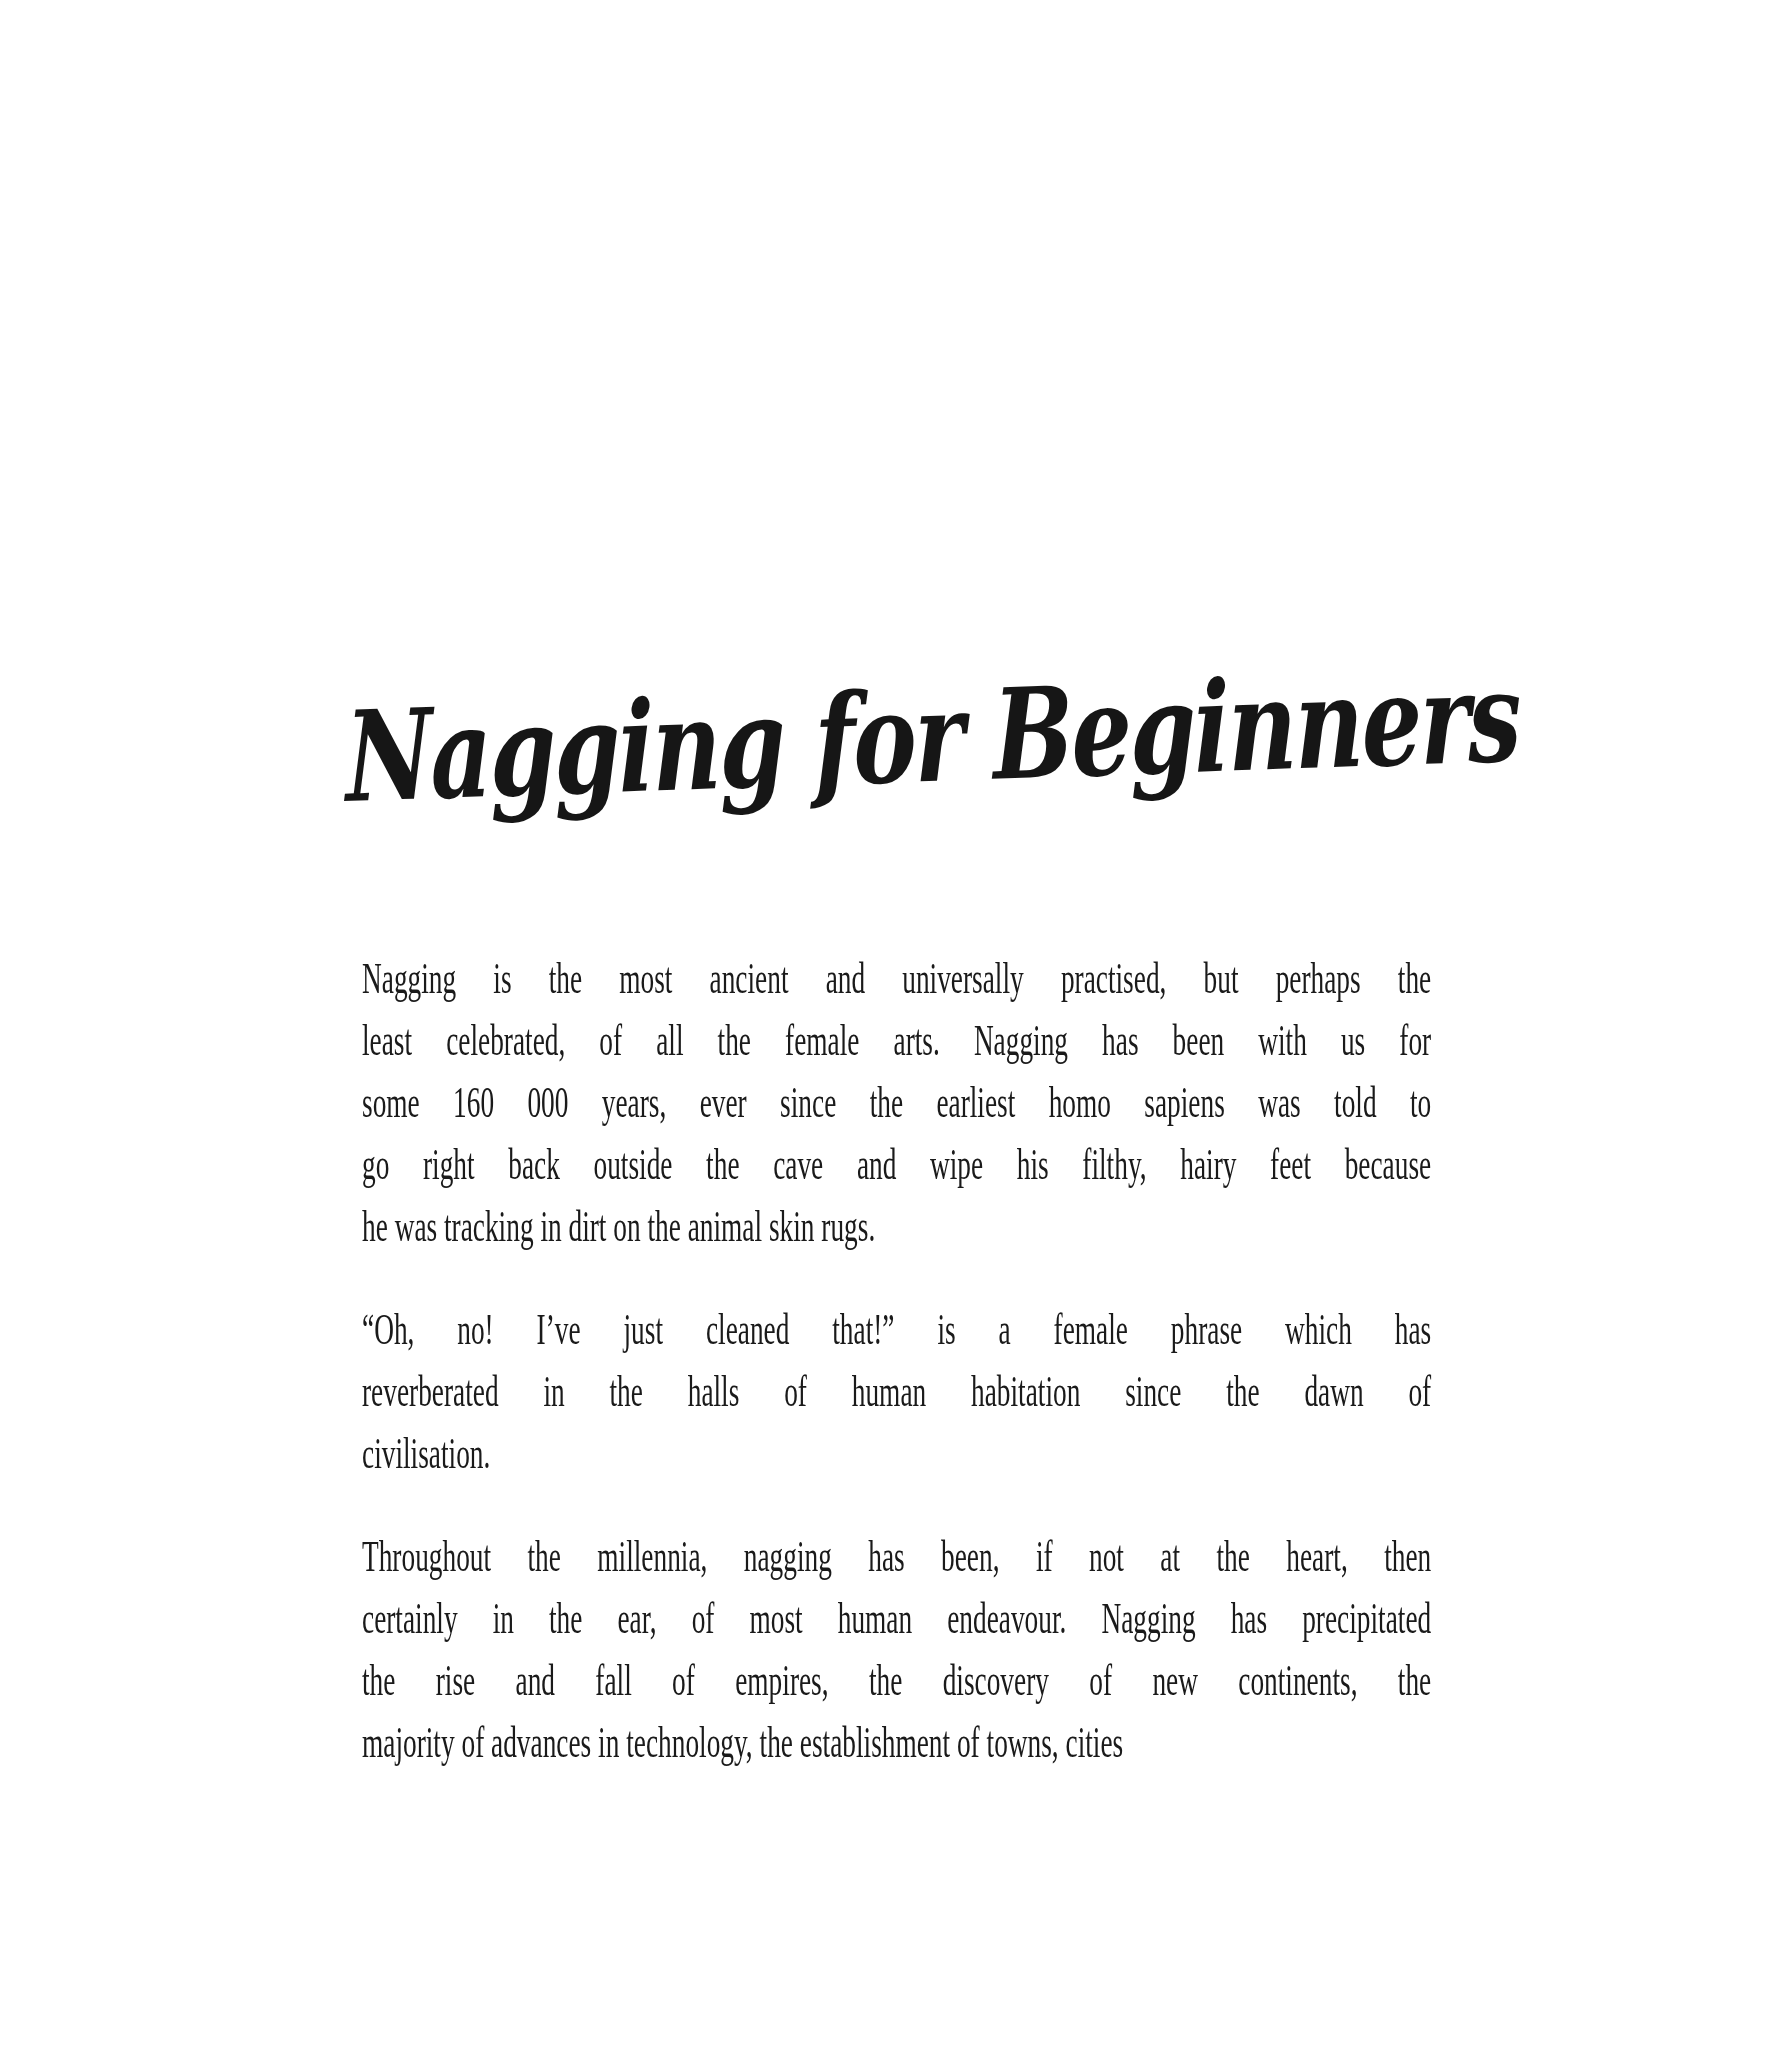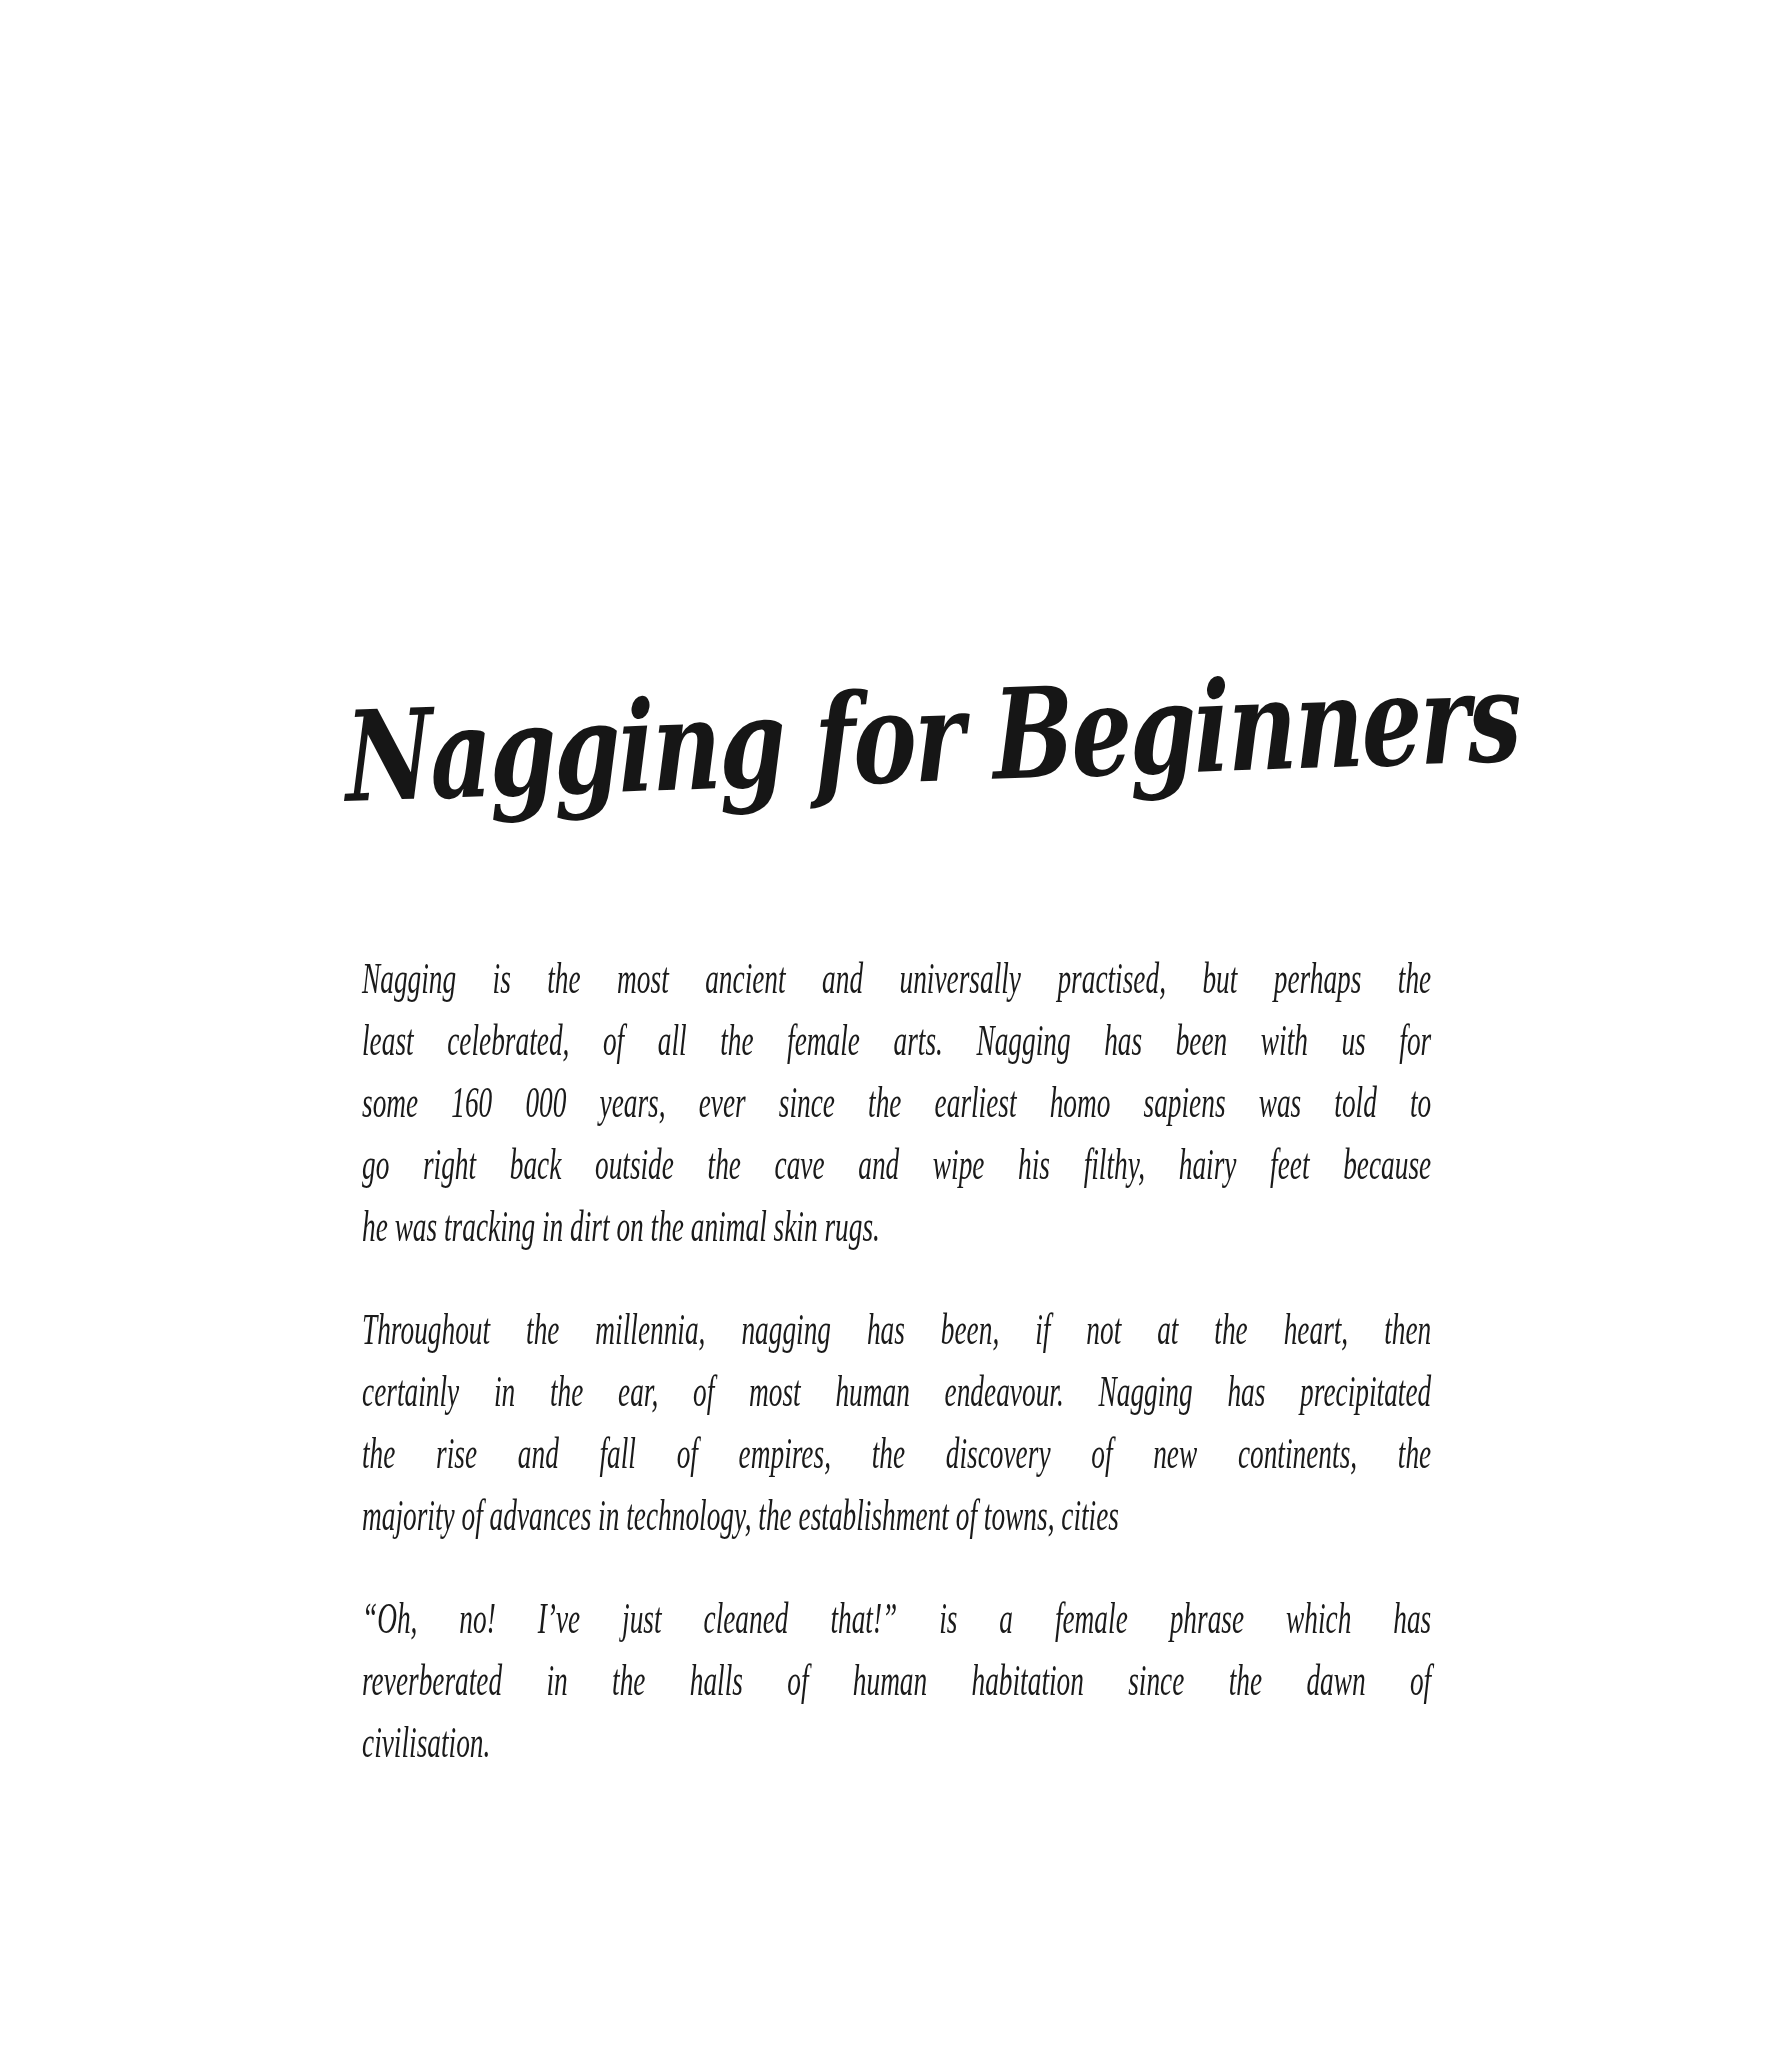--- a/index.html
+++ b/index.html
@@ -31,21 +31,20 @@
     transform: scaleX(0.76) rotate(-1.5deg);
     transform-origin: 0 60%;
     color: #161616;
   }
   
   .body-text {
     position: absolute;
     left: 362px;
     top: 947px;
     width: 1069px;
-    font-style: italic;
   }
   .paragraph {
     margin: 0 0 41px 0;
     padding: 0;
   }
   .paragraph:last-child { margin-bottom: 0; }
   
   .line {
     width: 1760px;
     height: 62px;
@@ -73,27 +72,27 @@
 
     <div class="paragraph">
       <div class="line">Nagging is the most ancient and universally practised, but perhaps the</div>
       <div class="line">least celebrated, of all the female arts. Nagging has been with us for</div>
       <div class="line">some 160 000 years, ever since the earliest homo sapiens was told to</div>
       <div class="line">go right back outside the cave and wipe his filthy, hairy feet because</div>
       <div class="line para-end">he was tracking in dirt on the animal skin rugs.</div>
     </div>
 
     <div class="paragraph">
+      <div class="line">“Oh, no! I’ve just cleaned that!” is a female phrase which has</div>
+      <div class="line">reverberated in the halls of human habitation since the dawn of</div>
+      <div class="line para-end">civilisation.</div>
+    </div>
+
+    <div class="paragraph">
       <div class="line">Throughout the millennia, nagging has been, if not at the heart, then</div>
       <div class="line">certainly in the ear, of most human endeavour. Nagging has precipitated</div>
       <div class="line">the rise and fall of empires, the discovery of new continents, the</div>
       <div class="line para-end">majority of advances in technology, the establishment of towns, cities</div>
-    </div>
-
-    <div class="paragraph">
-      <div class="line">“Oh, no! I’ve just cleaned that!” is a female phrase which has</div>
-      <div class="line">reverberated in the halls of human habitation since the dawn of</div>
-      <div class="line para-end">civilisation.</div>
     </div>
 
   </div>
 </div>
 
 
 </body></html>

